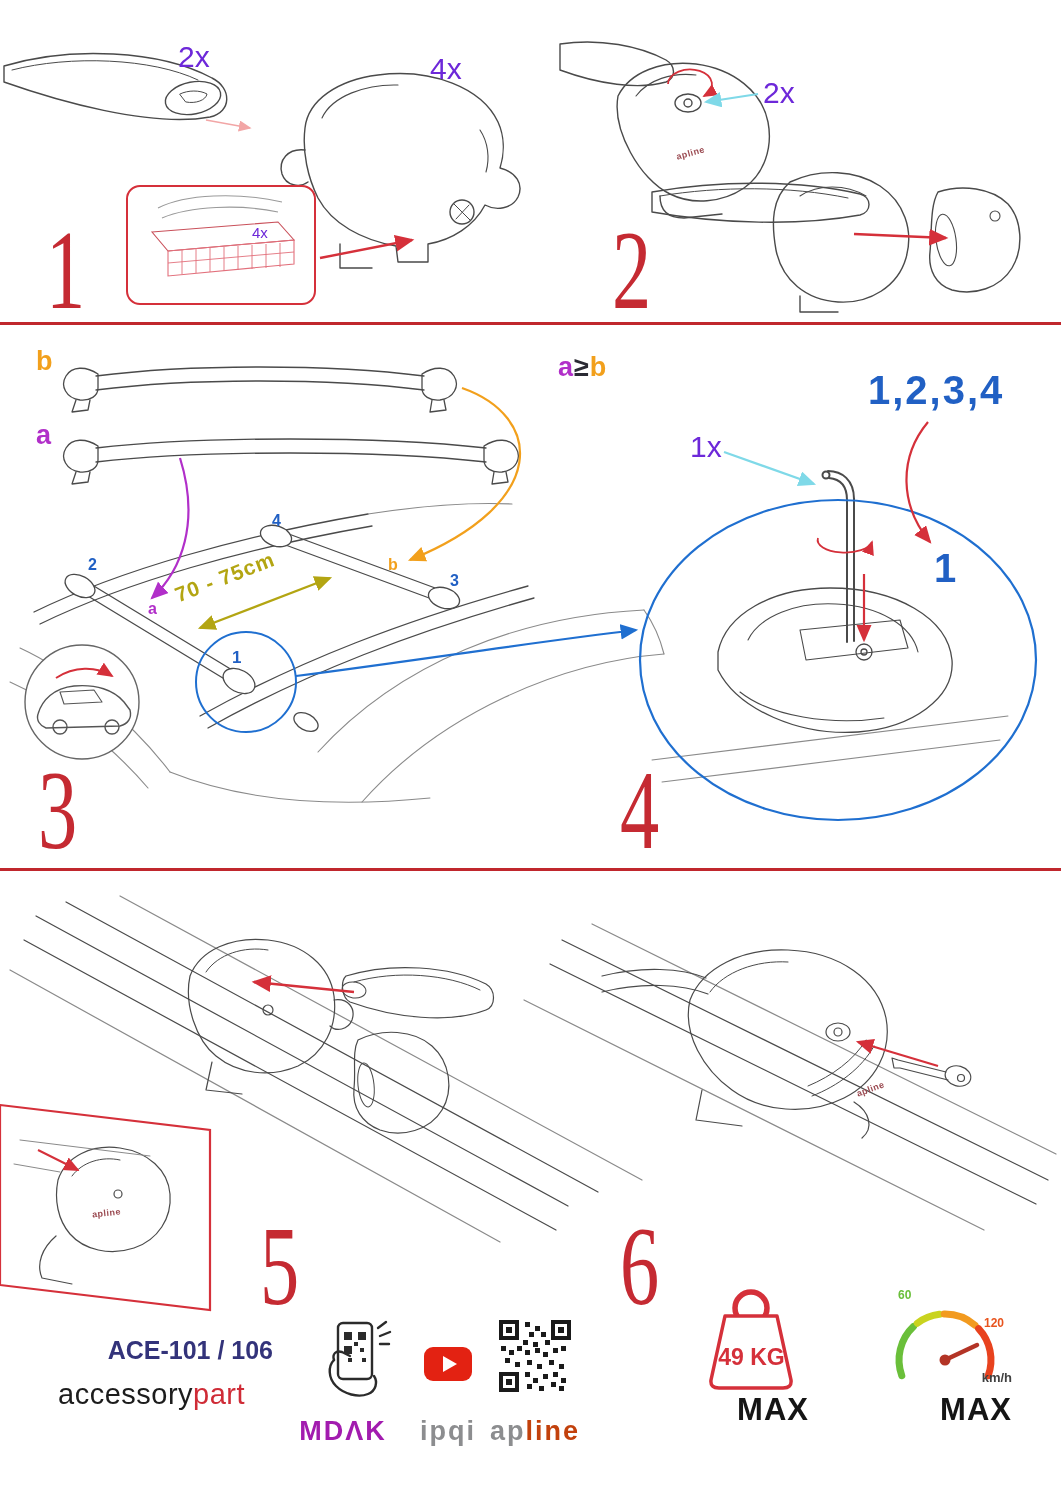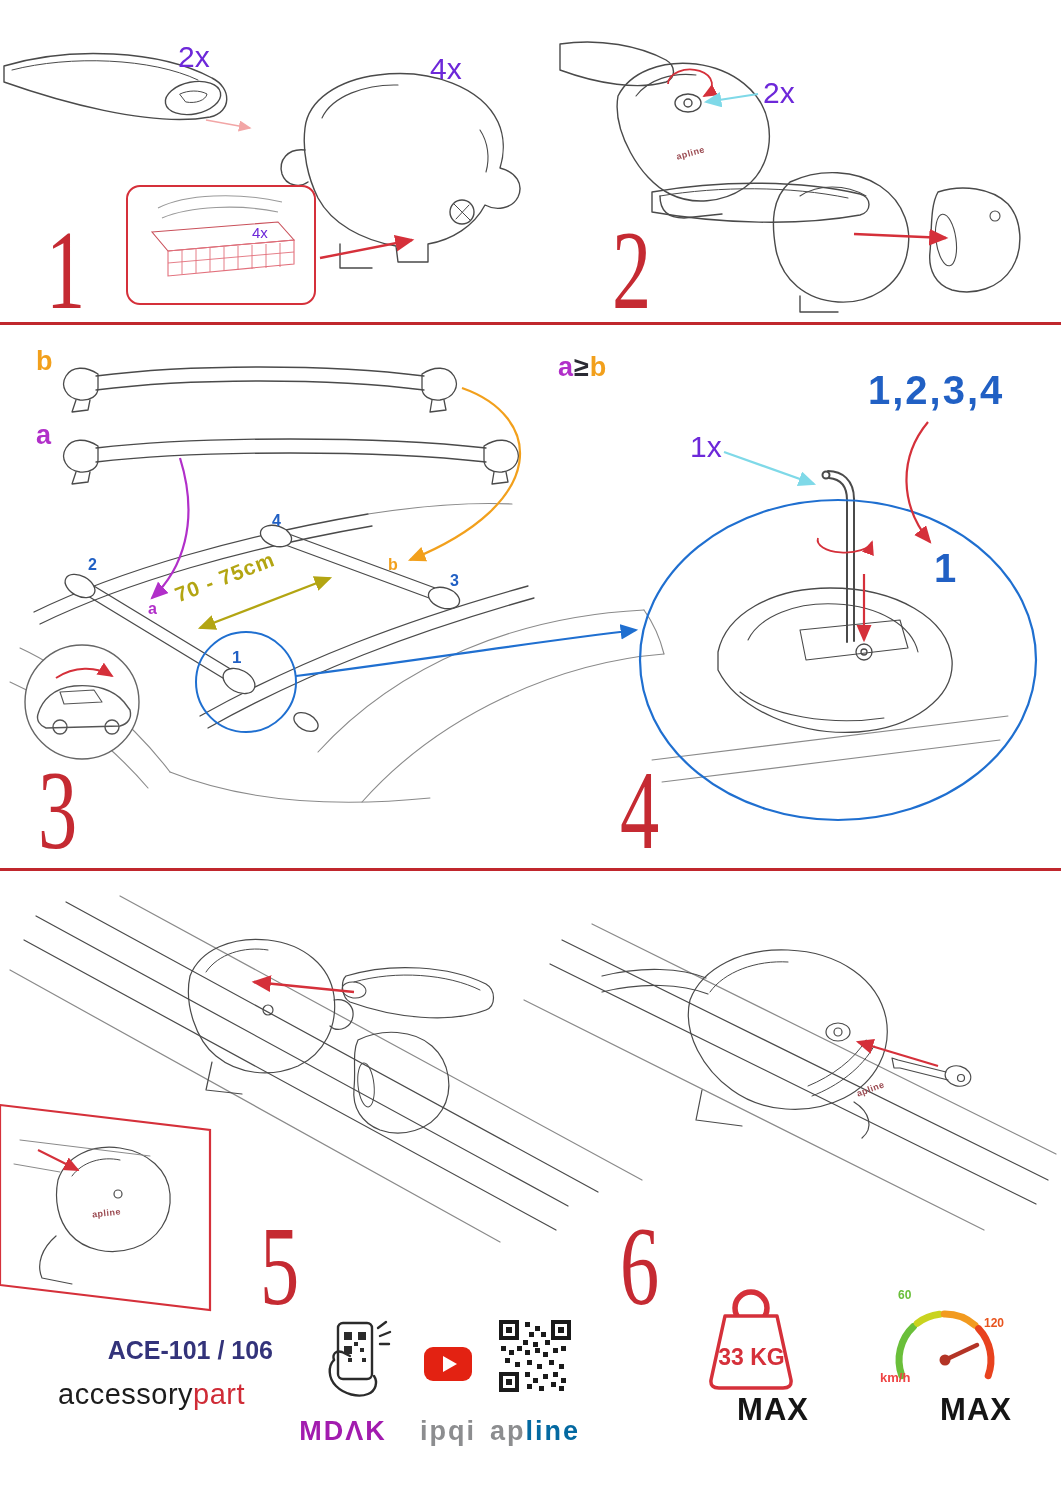--- a/index.html
+++ b/index.html
@@ -22,21 +22,21 @@
   .first{position:absolute;color:#2160c4;font-weight:700;font-size:40px}
   .dist{position:absolute;color:#b3a512;font-size:21px;font-weight:700;letter-spacing:1px;transform:rotate(-21deg);transform-origin:left center}
   .footlogo{position:absolute;font-size:9px;font-weight:700;color:#9b4b52;letter-spacing:.5px}
   .model{position:absolute;color:#33337a;font-size:25px;font-weight:700;text-align:right}
   .brandline{position:absolute;font-size:29px;font-weight:400;letter-spacing:.5px;color:#1c1c1c}
   .brandline .b2{color:#cf2b36}
   .logogray{position:absolute;color:#8c8d8f;font-weight:700;text-align:center;font-size:27px;letter-spacing:2px}
   .max{position:absolute;color:#151515;font-weight:700;font-size:31px;text-align:right;letter-spacing:1px}
   .gauge-lbl{position:absolute;font-weight:700;font-size:12px}
   .weight-lbl{position:absolute;color:#d5303a;font-weight:700;font-size:23px;text-align:center}
-  .unit{position:absolute;font-weight:700;font-size:13px;color:#ef4444;text-align:left}
+  .unit{position:absolute;font-weight:700;font-size:13px;color:#404040;text-align:right}
 </style>
 </head>
 <body>
 
 <div class="page">
 
   <div class="band" style="top:0;height:322px">
     <svg width="1061" height="322" viewBox="0 0 1061 322">
       <defs>
         <marker id="t-red" markerWidth="9" markerHeight="8" refX="7" refY="3.5" orient="auto">
@@ -346,27 +346,27 @@
         <rect x="34" y="58" width="5" height="5"></rect>
         <rect x="44" y="54" width="5" height="5"></rect>
         <rect x="54" y="52" width="5" height="5"></rect>
         <rect x="62" y="58" width="5" height="5"></rect>
       <rect x="28" y="64" width="5" height="5"></rect>
         <rect x="40" y="66" width="5" height="5"></rect>
         <rect x="52" y="62" width="5" height="5"></rect>
         <rect x="60" y="66" width="5" height="5"></rect>
     </g>
   </svg>
-  <div class="logogray" style="left:484px;top:1416px;width:102px"><span>ap</span><span style="color:#0369a1">line</span></div>
+  <div class="logogray" style="left:484px;top:1416px;width:102px"><span>ap</span><span style="color:#c2410c">line</span></div>
 
   <svg style="position:absolute;left:694px;top:1282px" width="115" height="112" viewBox="0 0 115 112">
     <circle cx="57" cy="26" r="16" fill="none" stroke="#d5303a" stroke-width="5.5"></circle>
     <path d="M31,34 L83,34 L97,98 Q98,106 89,106 L25,106 Q16,106 17,98 Z" fill="#fff" stroke="#d5303a" stroke-width="3.5" stroke-linejoin="round"></path>
   </svg>
-  <div class="weight-lbl" style="left:694px;top:1344px;width:115px">33 KG</div>
+  <div class="weight-lbl" style="left:694px;top:1344px;width:115px">49 KG</div>
   <div class="max" style="left:694px;top:1392px;width:115px">MAX</div>
 
   <svg style="position:absolute;left:880px;top:1282px" width="132" height="112" viewBox="0 0 132 112">
     <g fill="none" stroke-width="7" stroke-linecap="round">
       <path d="M21.8,93.7 A46,46 0 0 1 33.6,44.4" stroke="#6abf3a"></path>
       <path d="M37.3,41.2 A46,46 0 0 1 59.4,32.3" stroke="#c9d31f"></path>
       <path d="M64.2,32 A46,46 0 0 1 95.2,43.3" stroke="#f29a1f"></path>
       <path d="M98.6,46.6 A46,46 0 0 1 108.2,93.7" stroke="#e8421e"></path>
     </g>
     <line x1="65" y1="78" x2="97" y2="63" stroke="#b33426" stroke-width="4.5" stroke-linecap="round"></line>

